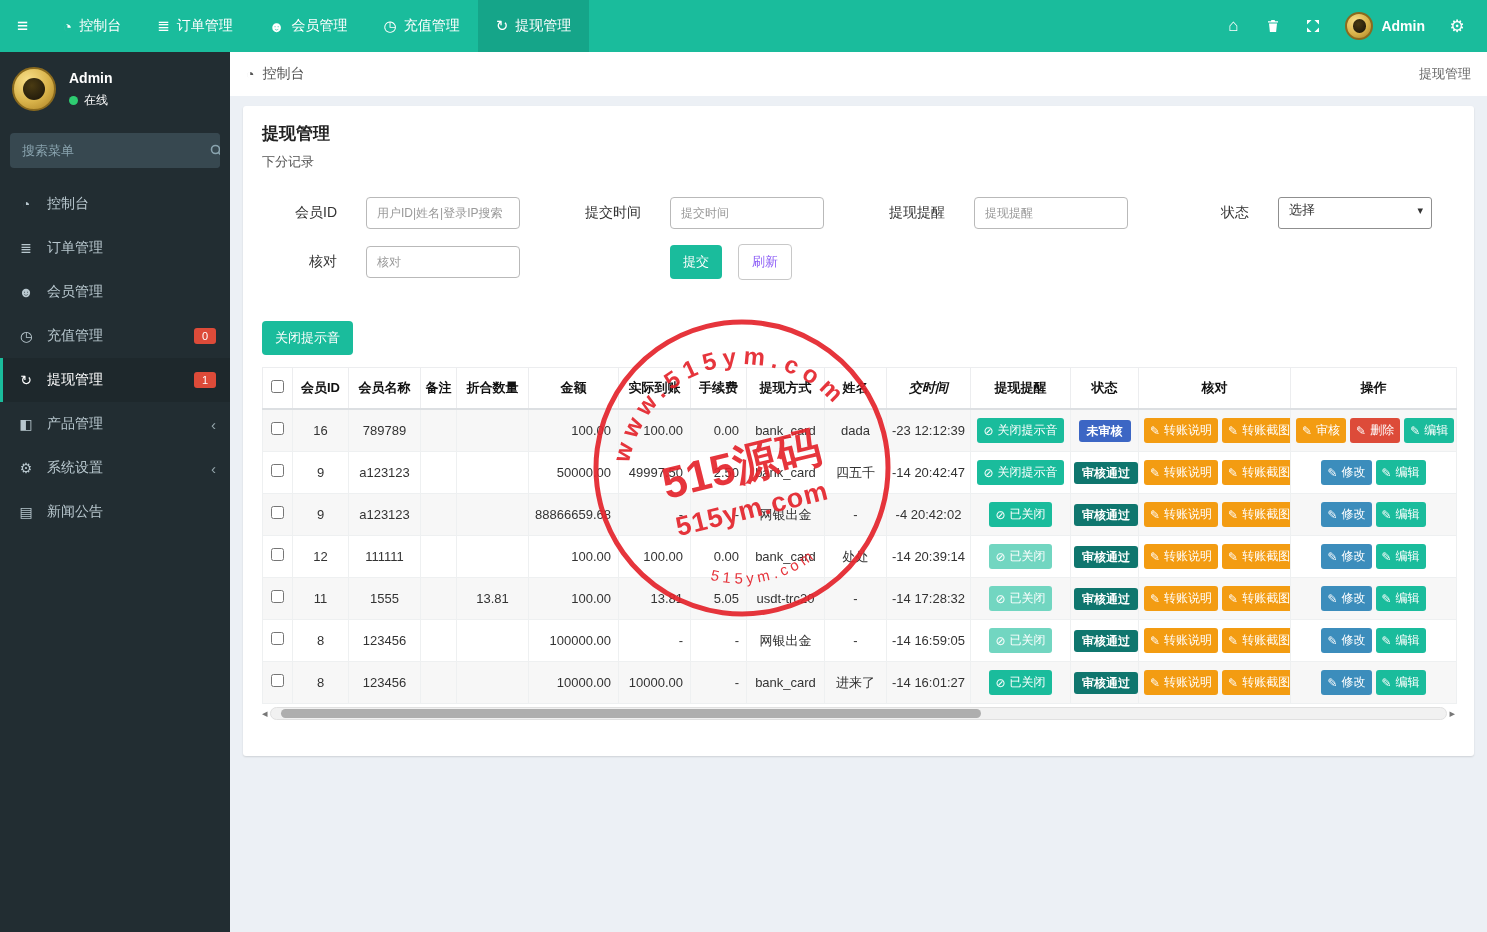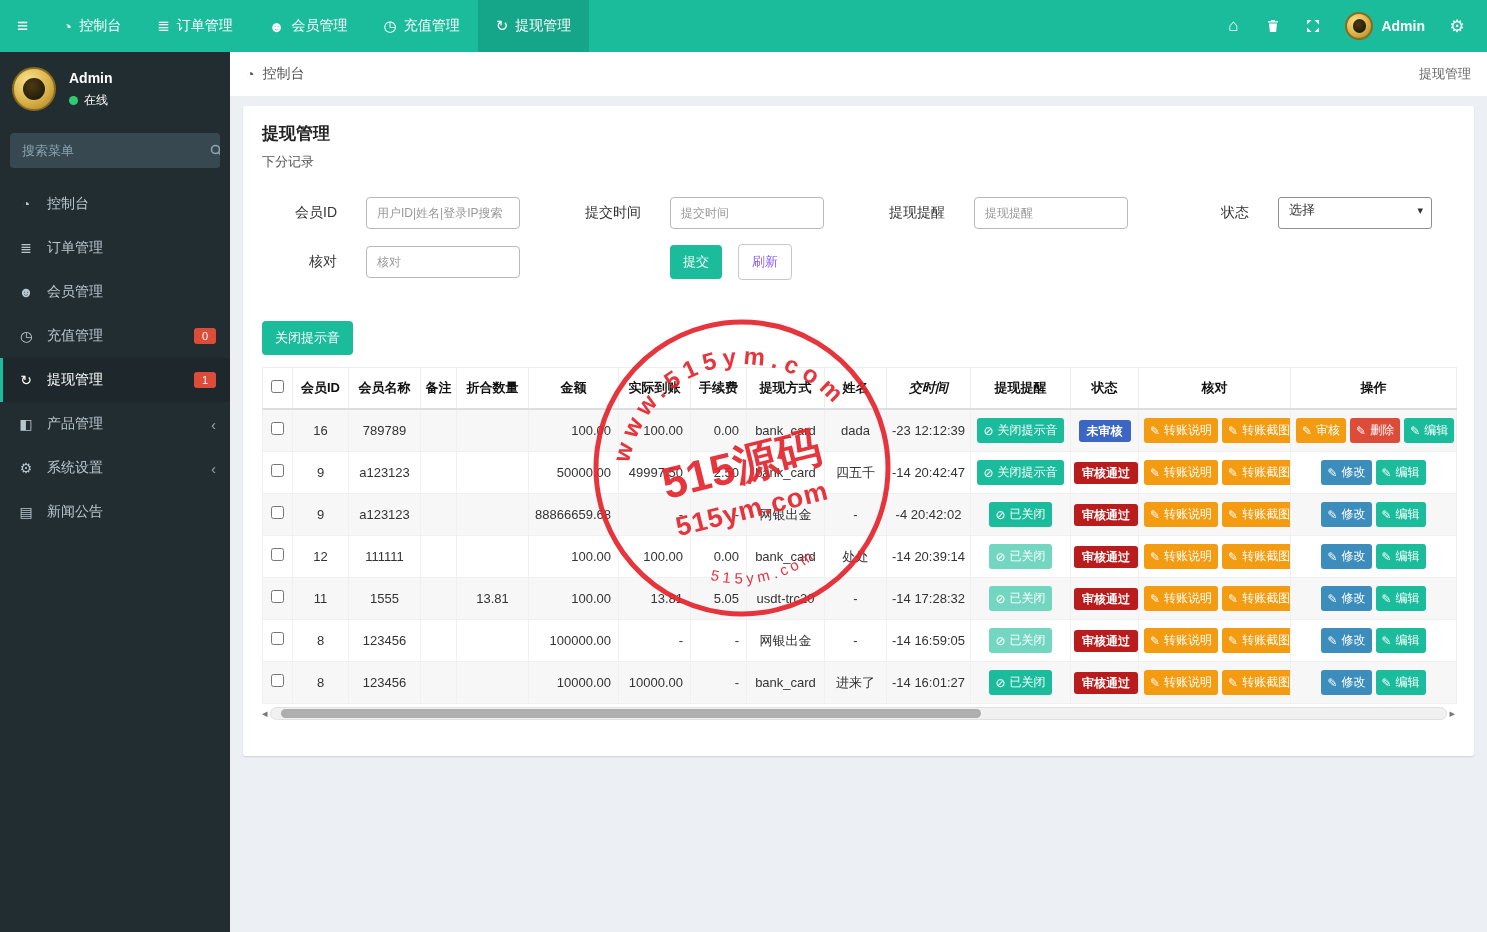--- a/index.html
+++ b/index.html
@@ -101,21 +101,21 @@
               color:#fff; font-size:12px; padding:4px 6px; margin:0 2px; cursor:pointer;
               font-family:inherit; white-space:nowrap; vertical-align:middle; }
   .c-teal { background:#1abc9c; }
   .c-teal-light { background:#72d6c1; }
   .c-orange { background:#f39c12; }
   .c-red { background:#dd4b39; }
   .c-blue { background:#3c8dbc; }
   .badge-status { display:inline-block; border-radius:3px; color:#fff; font-size:12px;
                   padding:4px 8px; font-weight:bold; line-height:14px; }
   .s-pending { background:#3c66c4; }
-  .s-approved { background:#b91c1c; }
+  .s-approved { background:#0f766e; }
 
   
   .hscroll-wrap { display:flex; align-items:center; margin-top:3px; gap:2px; }
   .hs-arrow { color:#777; font-size:11px; cursor:pointer; }
   .hscroll { position:relative; flex:1; height:13px; background:#f1f1f1;
              border:1px solid #e0e0e0; border-radius:7px; cursor:pointer; }
   .hthumb { position:absolute; left:10px; top:1px; height:9px; width:700px;
             background:#aeaeae; border-radius:5px; cursor:grab; }
   .summary { margin-top:22px; font-size:13px; color:#333; }
 

